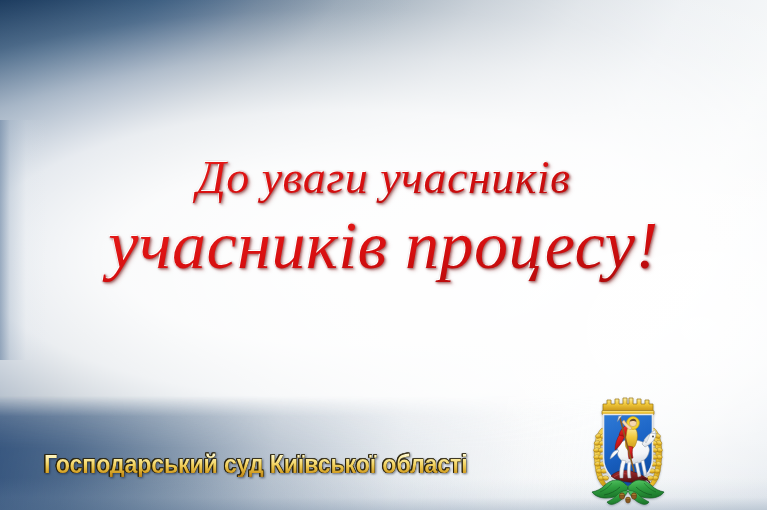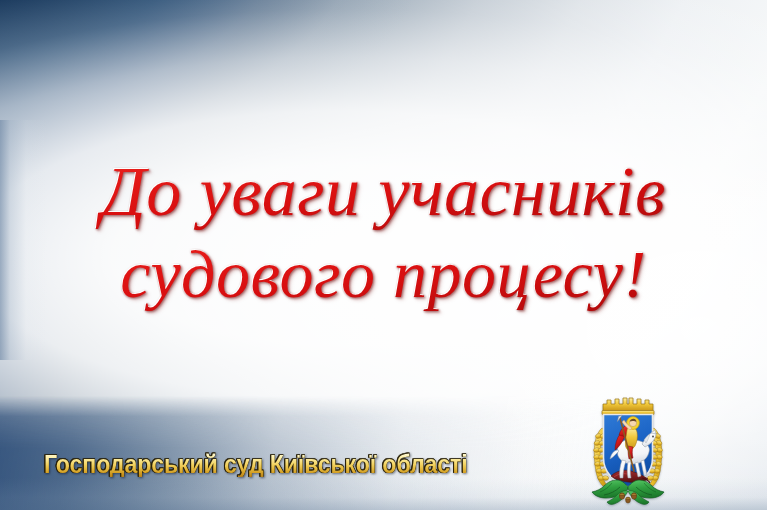--- a/index.html
+++ b/index.html
@@ -130,21 +130,21 @@
     top: 150px;
     text-align: center;
     z-index: 6;
     user-select: none;
   }
   .headline-line {
     display: block;
     font-family: "Liberation Serif", "DejaVu Serif", serif;
     font-style: italic;
     font-weight: 400;
-    font-size: 70px;
+    font-size: 46px;
     line-height: 1.20;
     letter-spacing: 0.5px;
     color: #e01515;
     background: linear-gradient(175deg,
                  #f04a3a 0%,
                  #e51a18 22%,
                  #d80f10 52%,
                  #b90b0c 82%,
                  #9d0a0b 100%);
     -webkit-background-clip: text;
@@ -217,21 +217,21 @@
   <div class="bg-layer bg-base"></div>
   <div class="bg-layer bg-navy-corner"></div>
   <div class="bg-layer bg-white-sweep"></div>
   <div class="bg-layer bg-glow-right"></div>
   <div class="bg-layer bg-left-sliver"></div>
   <div class="bg-layer bg-bottom-band"></div>
   <div class="bg-layer bg-bottom-edge"></div>
 
   <div class="headline">
     <span class="headline-line line-1">До уваги учасників</span>
-    <span class="headline-line line-2">судового процесу!</span>
+    <span class="headline-line line-2">учасників процесу!</span>
   </div>
 
   <div class="wordmark">Господарський суд Київської області</div>
 
   <div class="emblem">
     <svg viewBox="0 0 100 116" xmlns="http://www.w3.org/2000/svg" aria-hidden="true">
       <defs>
         <linearGradient id="gGold" x1="0" y1="0" x2="0" y2="1">
           <stop offset="0%" stop-color="#fdf0a8"></stop>
           <stop offset="45%" stop-color="#f1c93c"></stop>

